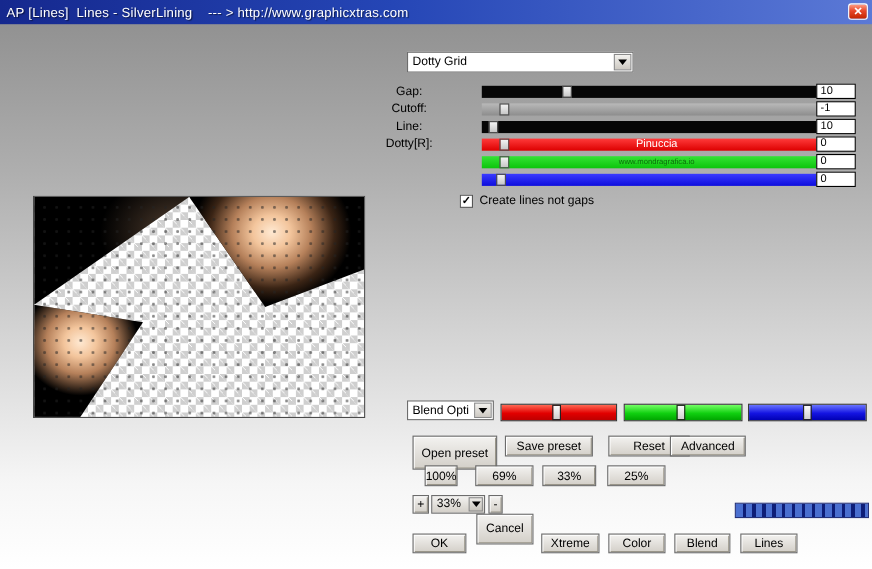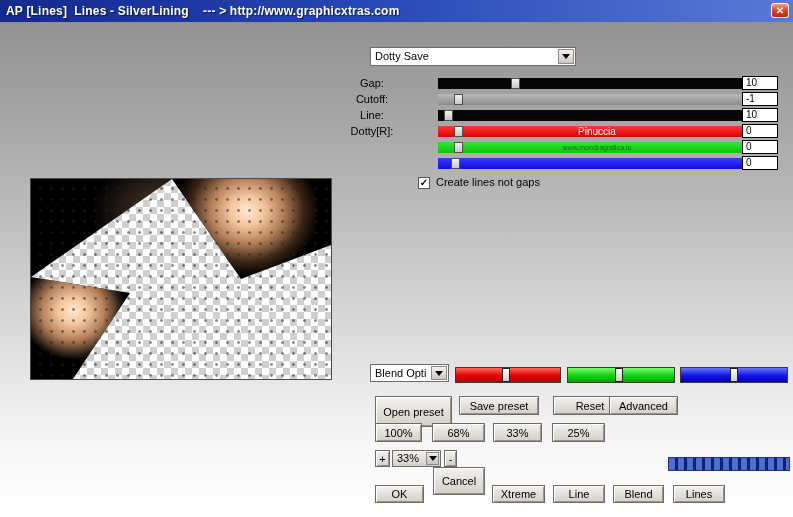--- a/index.html
+++ b/index.html
@@ -3,21 +3,21 @@
 <meta charset="utf-8">
 <style>
   html,body{margin:0;padding:0;background:#fff;font-family:"Liberation Sans",sans-serif;}
   #window{position:relative;width:793px;height:517px;overflow:hidden;
     background:linear-gradient(180deg,#8d8d8d 0%,#aeaeae 30%,#d8d8d8 62%,#f6f6f6 85%,#ffffff 100%);}
 
   
   #titlebar{position:absolute;left:0;top:0;width:100%;height:22px;
     background:linear-gradient(90deg,#15288e 0%,#2546b6 45%,#5b79d6 100%);
     display:flex;align-items:center;box-sizing:border-box;padding:0 6px;}
-  #title{color:#fff;font-size:12px;font-weight:bold;white-space:pre;letter-spacing:.2px;
+  #title{color:#fff;font-size:12px;font-weight:normal;white-space:pre;letter-spacing:.2px;
     text-shadow:1px 1px 1px rgba(0,0,0,.55);}
   #closebtn{position:absolute;right:4px;top:3px;width:18px;height:15px;border:1px solid #fff;
     border-radius:3px;background:linear-gradient(180deg,#ff9f85 0%,#e8472a 45%,#c32500 100%);
     color:#fff;font-size:10px;font-weight:bold;display:flex;align-items:center;justify-content:center;
     cursor:pointer;box-sizing:border-box;}
 
   
   #preview{position:absolute;left:30px;top:178px;width:300px;height:200px;border:1px solid #4a4a4a;
     overflow:hidden;background-color:#fff;
     background-image:
@@ -108,21 +108,21 @@
   </div>
 
   <div id="preview">
     <div class="tri tri-tl"></div>
     <div class="tri tri-tr"></div>
     <div class="tri tri-bl"></div>
     <div class="dots"></div>
   </div>
 
   <div class="dropdown" id="preset-dd">
-    <span class="dd-text">Dotty Save</span>
+    <span class="dd-text">Dotty Grid</span>
     <div class="dd-btn">
       <span class="arrow-down"></span>
     </div>
   </div>
 
   <span class="slabel" style="top:78px">Gap:</span>
   <div class="strack t0" style="top:78px">
     <div class="sthumb" style="left: 23%;"></div>
   </div>
   <div class="sval" style="top:76px">10</div>
@@ -177,36 +177,36 @@
   </div>
   <div class="ctrack c-blue">
     <div class="cthumb" style="left: 46%;"></div>
   </div>
 
   <div class="btn" style="left:375px;top:396px;width:77px;height:31px">Open preset</div>
   <div class="btn" style="left:459px;top:396px;width:80px;height:19px">Save preset</div>
   <div class="btn" style="left:553px;top:396px;width:74px;height:19px">Reset</div>
   <div class="btn" style="left:609px;top:396px;width:69px;height:19px">Advanced</div>
 
-  <div class="btn" style="left:375px;top:423px;width:47px;height:19px">100%</div>
-  <div class="btn" style="left:432px;top:423px;width:53px;height:19px">68%</div>
+  <div class="btn" style="left:386px;top:423px;width:30px;height:19px">100%</div>
+  <div class="btn" style="left:432px;top:423px;width:53px;height:19px">69%</div>
   <div class="btn" style="left:493px;top:423px;width:49px;height:19px">33%</div>
   <div class="btn" style="left:552px;top:423px;width:53px;height:19px">25%</div>
 
   <div class="btn" style="left:375px;top:450px;width:15px;height:17px">+</div>
   <div class="dropdown" id="zoom-combo">
     <span class="dd-text">33%</span>
     <div class="dd-btn">
       <span class="arrow-down"></span>
     </div>
   </div>
   <div class="btn" style="left:444px;top:450px;width:13px;height:17px">-</div>
 
   <div id="progress"></div>
 
   <div class="btn" style="left:375px;top:485px;width:49px;height:18px">OK</div>
   <div class="btn" style="left:433px;top:467px;width:52px;height:28px">Cancel</div>
   <div class="btn" style="left:492px;top:485px;width:53px;height:18px">Xtreme</div>
-  <div class="btn" style="left:553px;top:485px;width:52px;height:18px">Line</div>
+  <div class="btn" style="left:553px;top:485px;width:52px;height:18px">Color</div>
   <div class="btn" style="left:613px;top:485px;width:51px;height:18px">Blend</div>
   <div class="btn" style="left:673px;top:485px;width:52px;height:18px">Lines</div>
 
 </div>
 
 </body></html>

